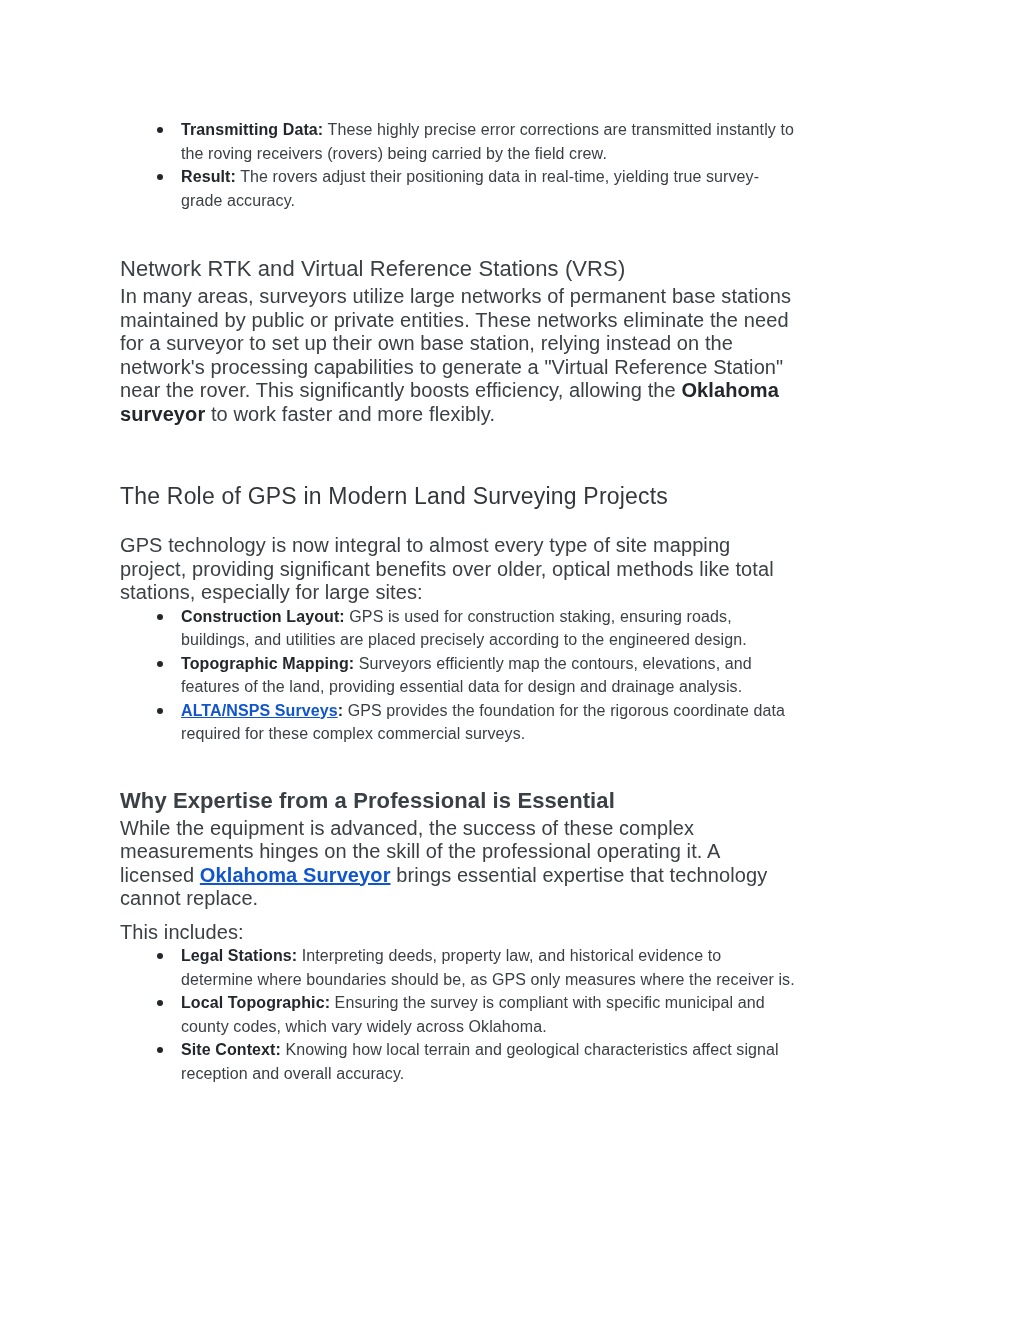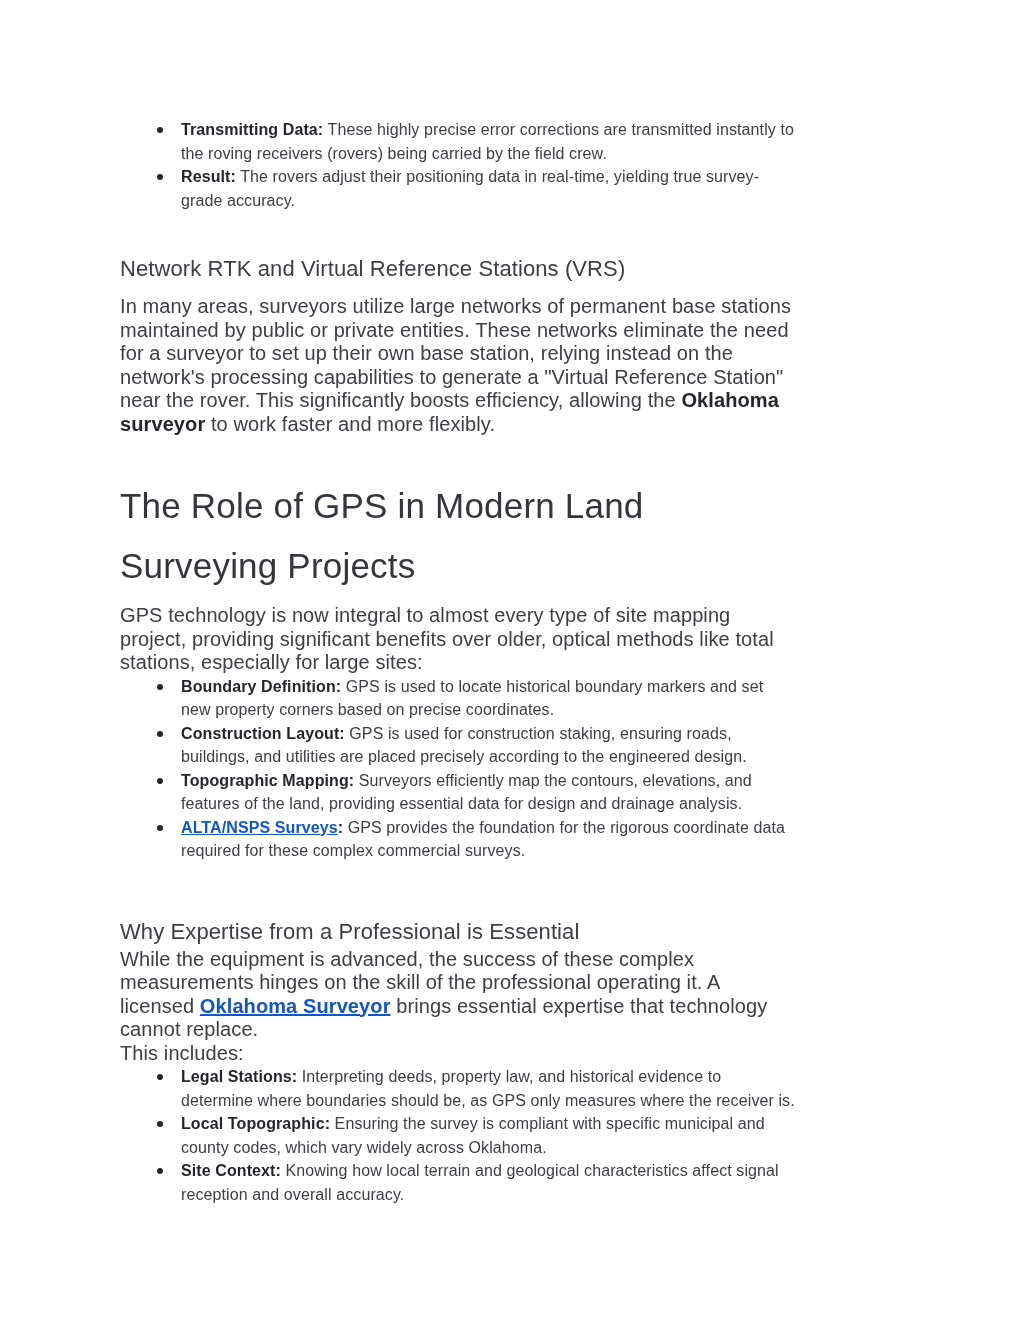--- a/index.html
+++ b/index.html
@@ -67,39 +67,41 @@
   }
   h2.doc-h2 {
     font-size: 22px;
     line-height: 26px;
     font-weight: 400;
     color: #3b4045;
     letter-spacing: 0.1px;
   }
   h2.doc-h2.rtk {
     margin-top: 44px;
-    margin-bottom: 13px;
+    margin-bottom: 3px;
   }
   h2.doc-h2.expertise {
-    margin-top: 56px;
+    margin-top: 42px;
     margin-bottom: 3px;
+    font-weight: bold;
   }
   h1.doc-h1 {
-    font-size: 35px;
+    font-size: 23px;
     line-height: 60px;
     font-weight: 400;
     color: #33373c;
     letter-spacing: 0.2px;
     margin-top: 40px;
     margin-bottom: 8px;
   }
   .para-gap-list {
     margin-top: 14px;
   }
   .includes-label {
+    margin-top: 10px;
   }
   .list-gap {
     margin-top: 12px;
   }
 </style>
 </head>
 <body>
 
 <div class="doc">
 
@@ -113,23 +115,20 @@
   </ul>
 
   <h2 class="doc-h2 rtk">Network RTK and Virtual Reference Stations (VRS)</h2>
   <p class="body-text"><span>In many areas, surveyors utilize large networks of permanent base stations maintained by public or private entities. These networks eliminate the need for a surveyor to set up their own base station, relying instead on the network's processing capabilities to generate a "Virtual Reference Station" near the rover. This significantly boosts efficiency, allowing the </span><strong>Oklahoma surveyor</strong><span> to work faster and more flexibly.</span></p>
 
   <h1 class="doc-h1">The Role of GPS in Modern Land Surveying Projects</h1>
 
   <p class="body-text">GPS technology is now integral to almost every type of site mapping project, providing significant benefits over older, optical methods like total stations, especially for large sites:</p>
 
   <ul class="doc-list para-gap-list">
-    <li>
-      <span class="lead">Boundary Definition:</span><span> GPS is used to locate historical boundary markers and set new property corners based on precise coordinates.</span>
-    </li>
     <li>
       <span class="lead">Construction Layout:</span><span> GPS is used for construction staking, ensuring roads, buildings, and utilities are placed precisely according to the engineered design.</span>
     </li>
     <li>
       <span class="lead">Topographic Mapping:</span><span> Surveyors efficiently map the contours, elevations, and features of the land, providing essential data for design and drainage analysis.</span>
     </li>
     <li>
       <a class="doc-link">ALTA/NSPS Surveys</a><span class="lead-colon">:</span><span> GPS provides the foundation for the rigorous coordinate data required for these complex commercial surveys.</span>
     </li>
   </ul>

